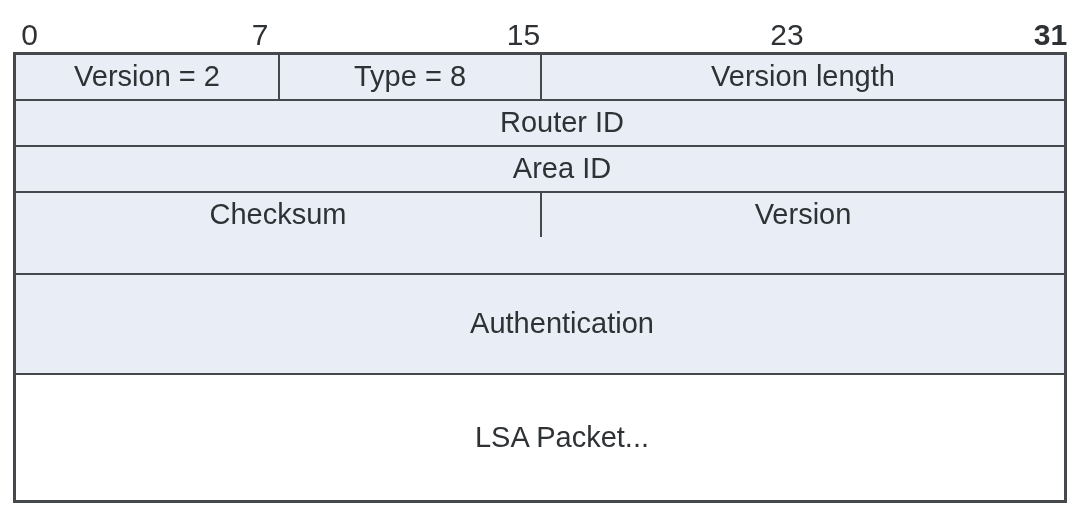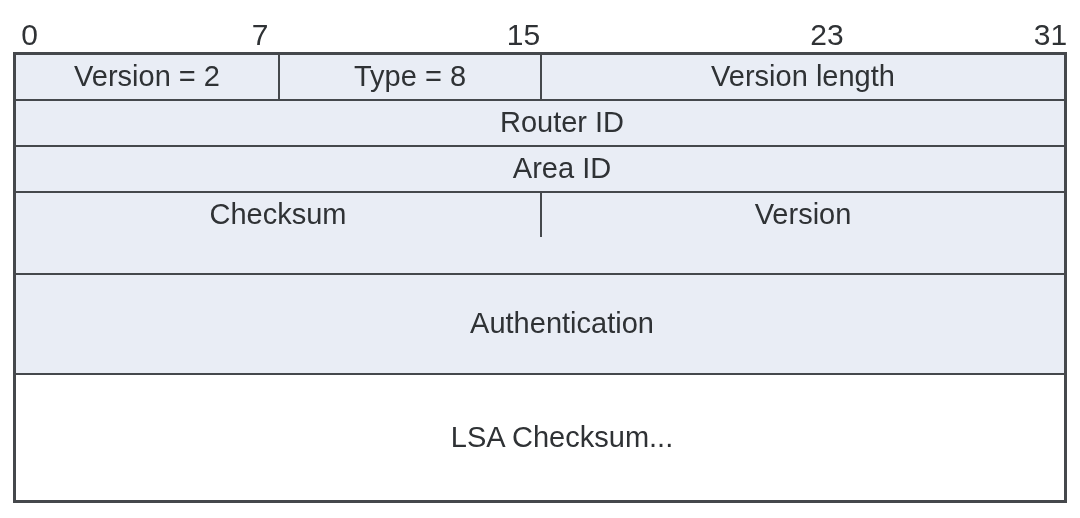--- a/index.html
+++ b/index.html
@@ -30,22 +30,22 @@
     bottom: 0;
     transform: translateX(-50%);
     font-size: 30px;
     color: var(--text);
     line-height: 1;
     white-space: nowrap;
   }
   .b0  { left: 1.5625%; }
   .b7  { left: 23.4375%; }
   .b15 { left: 48.4375%; }
-  .b23 { left: 73.4375%; margin-left: 40px; }
-  .b31 { left: 98.4375%; }
+  .b23 { left: 73.4375%; }
+  .b31 { left: 98.4375%; font-weight: bold; }
 
   
   .frame {
     position: absolute;
     left: 13px; top: 52px;
     width: 1054px; height: 451px;
     border: 3px solid var(--border);
     display: flex;
     flex-direction: column;
     background: var(--cell-fill);
@@ -118,19 +118,19 @@
     <div class="row r4">
       <div class="cell w50">Checksum</div>
       <div class="cell w50">Version</div>
     </div>
 
     <div class="row r5">
       <div class="cell w100">Authentication</div>
     </div>
 
     <div class="row r6">
-      <div class="cell w100 lsa-cell">LSA Checksum...</div>
+      <div class="cell w100 lsa-cell">LSA Packet...</div>
     </div>
 
   </div>
 
 
 </div>
 
 </body></html>

